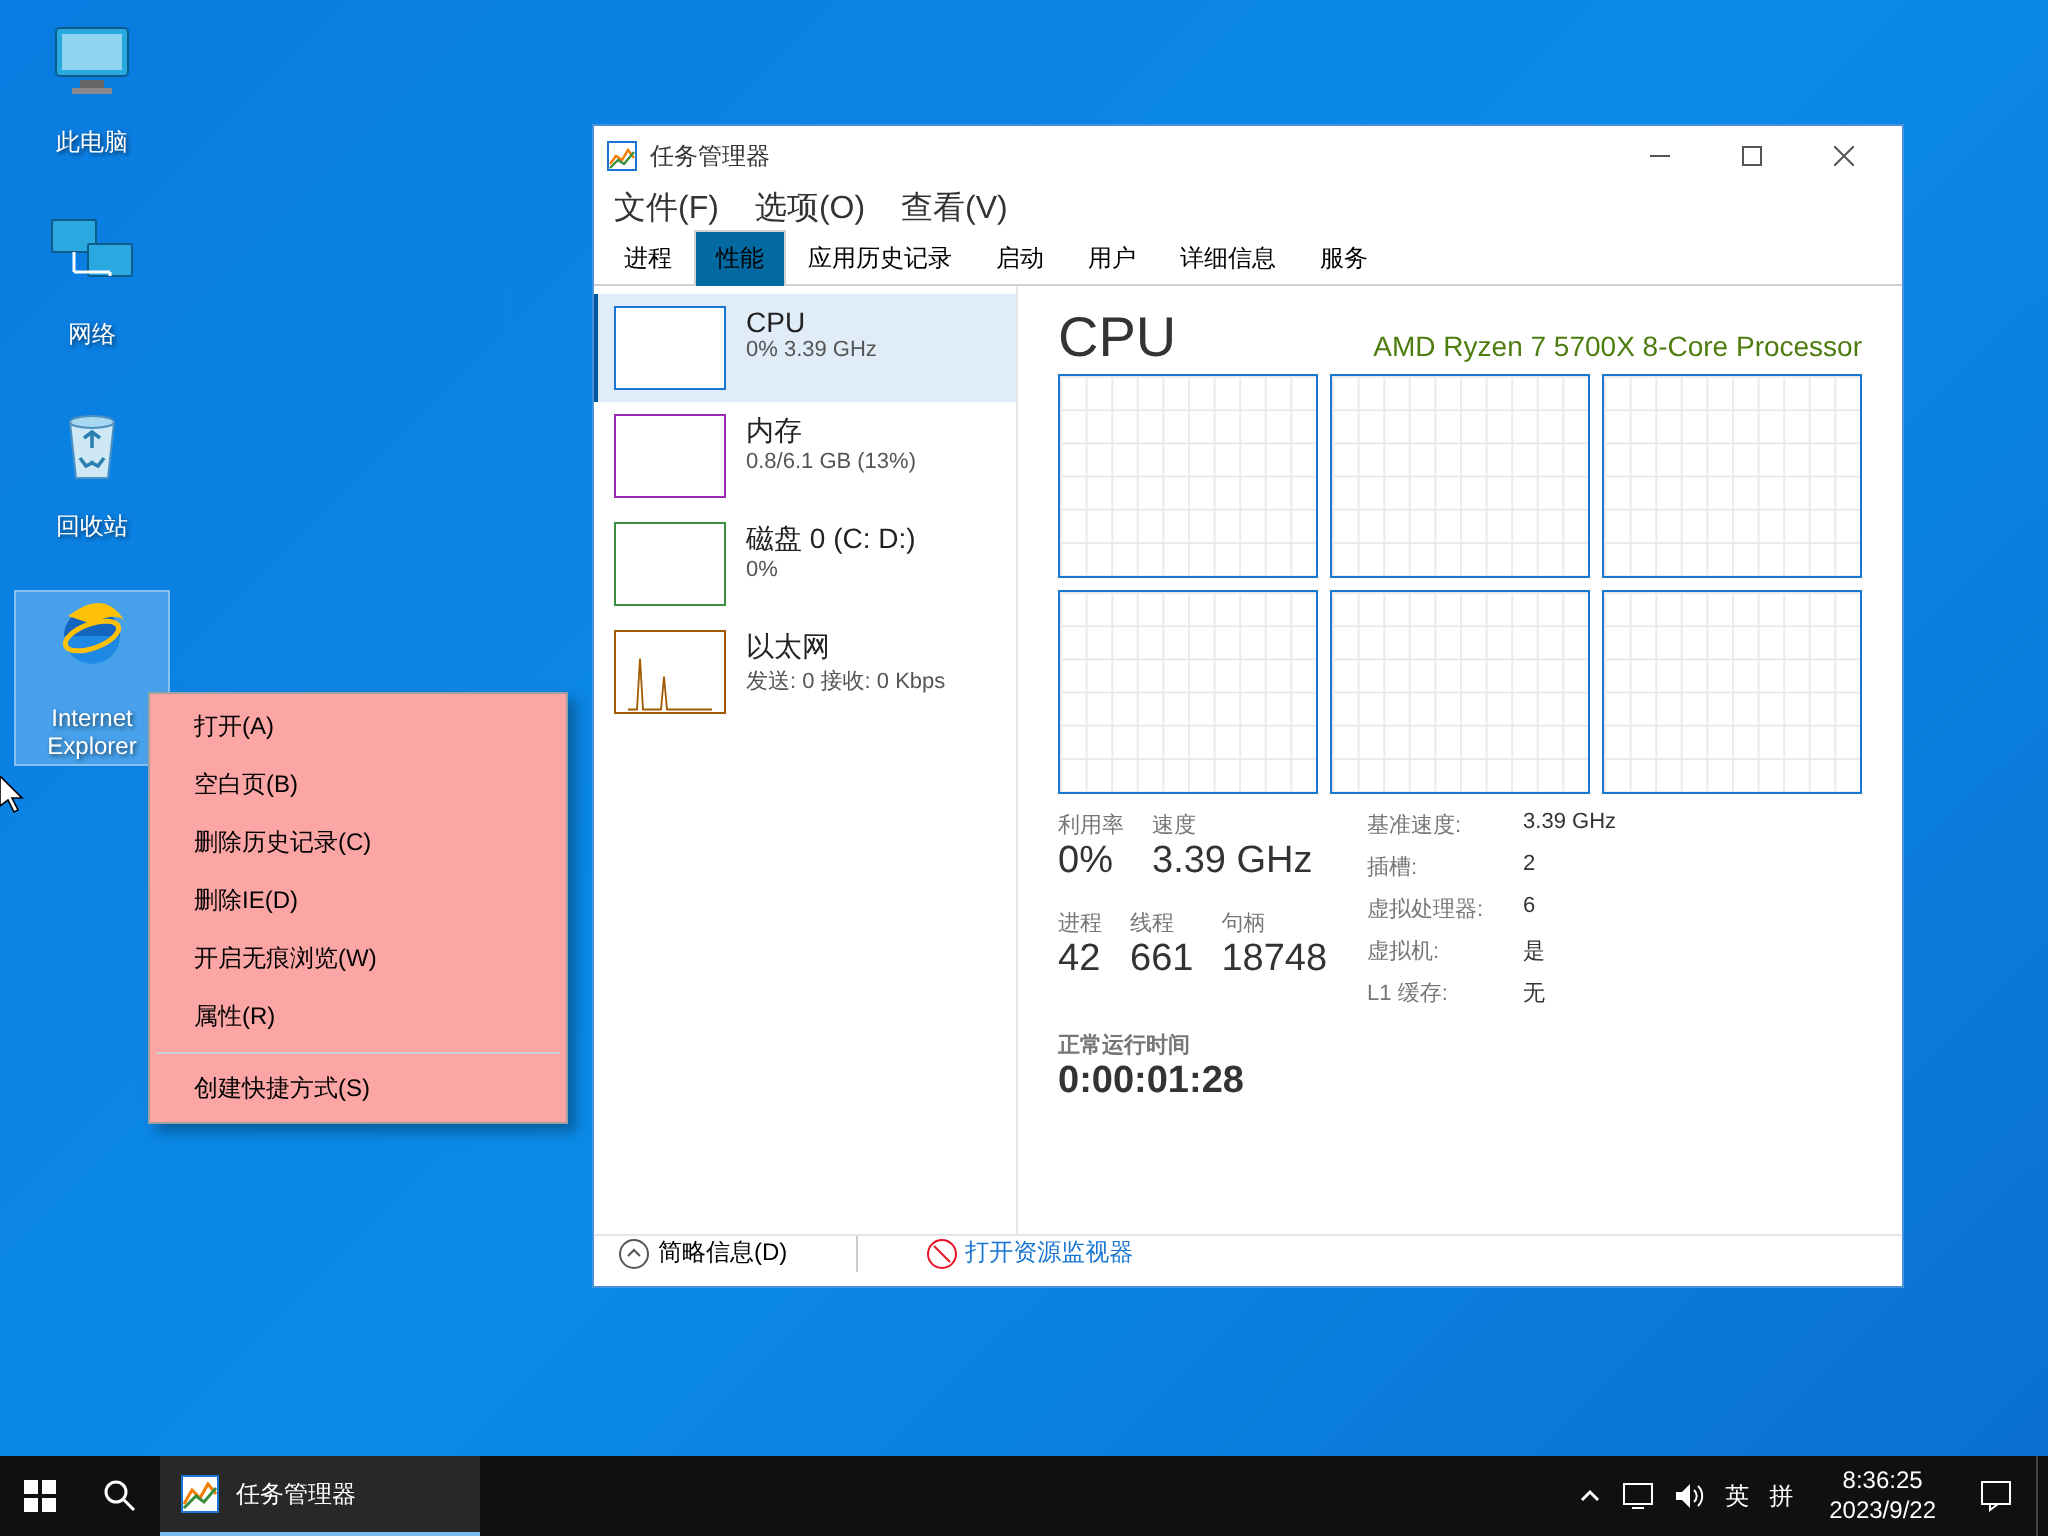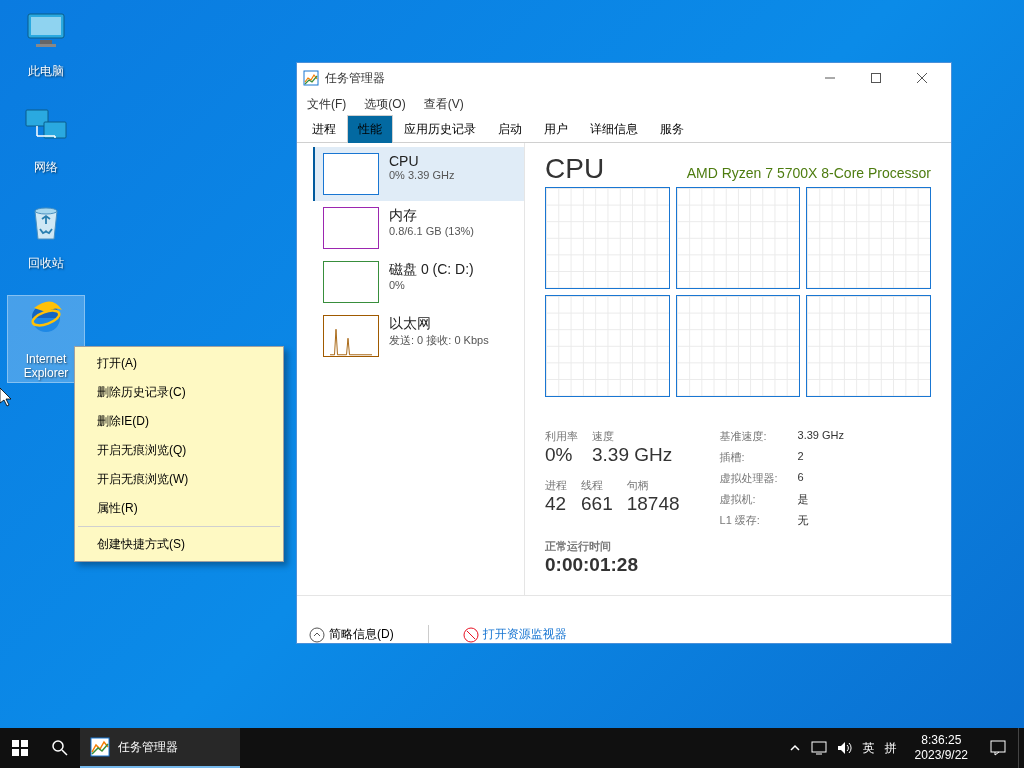--- a/index.html
+++ b/index.html
@@ -7,71 +7,71 @@
 
 
 .desktop { position: absolute; top: 0; left: 0; width: 100%; height: 100%; padding: 8px; }
 .icon-col { display: flex; flex-direction: column; align-items: center; width: 76px; gap: 24px; }
 .d-icon { display: flex; flex-direction: column; align-items: center; width: 76px; cursor: pointer; padding: 2px; }
 .d-icon.sel { background: rgba(255,255,255,0.25); outline: 1px solid rgba(255,255,255,0.5); }
 .d-icon .glyph { width: 44px; height: 40px; display: flex; align-items: center; justify-content: center; }
 .d-icon .lbl { color: #fff; font-size: 12px; text-align: center; text-shadow: 1px 1px 2px rgba(0,0,0,0.6); margin-top: 14px; line-height: 14px; }
 
 
-.ctx { position: absolute; left: 74px; top: 346px; width: 210px; background: #fef9c3; border: 1px solid #a0a0a0; box-shadow: 4px 4px 6px rgba(0,0,0,0.3); padding: 2px; }
+.ctx { position: absolute; left: 74px; top: 346px; width: 210px; background: #fca5a5; border: 1px solid #a0a0a0; box-shadow: 4px 4px 6px rgba(0,0,0,0.3); padding: 2px; }
 .ctx-item { padding: 6px 20px; font-size: 12px; cursor: default; }
 .ctx-sep { height: 1px; background: #d0d0d0; margin: 3px 1px; }
 
 
 .cursor { position: absolute; left: 0px; top: 388px; font-size: 18px; color: #fff; pointer-events: none; }
 
 
 .tm { position: absolute; left: 296px; top: 62px; width: 656px; height: 582px; background: #fff; border: 1px solid #4a90d9; display: flex; flex-direction: column; }
 .tm-title { height: 30px; display: flex; align-items: center; padding: 0 6px; }
 .tm-title .ico { width: 16px; height: 16px; margin-right: 6px; }
 .tm-title .txt { flex: 1; font-size: 12px; color: #333; }
 .tm-title .win-btn { width: 46px; height: 28px; display: flex; align-items: center; justify-content: center; cursor: pointer; color: #555; }
-.tm-menu { height: 22px; display: flex; align-items: center; padding: 0 6px; font-size: 12px; gap: 10px; color: #333; text-align: center; }
+.tm-menu { height: 22px; display: flex; align-items: center; padding: 0 6px; font-size: 16px; gap: 10px; color: #333; text-align: center; }
 .tm-menu span { cursor: default; padding: 1px 4px; }
 .tm-tabs { display: flex; border-bottom: 1px solid #d0d0d0; padding: 0 4px; }
 .tm-tab { padding: 5px 10px; font-size: 12px; cursor: pointer; border: 1px solid transparent; border-bottom: none; margin-bottom: -1px; }
 .tm-tab.active { background: #0369a1; border-color: #d0d0d0; position: relative; }
-.tm-body { flex: 1; display: flex; overflow: hidden; padding-left: 16px; }
+.tm-body { flex: 1; display: flex; overflow: hidden; }
 .tm-side { width: 212px; border-right: 1px solid #e5e5e5; padding: 4px 0; overflow-y: auto; }
 .side-item { display: flex; padding: 6px 10px; cursor: pointer; }
 .side-item.active { background: #e0ecf7; border-left: 2px solid #005a9e; padding-left: 8px; }
 .side-item .thumb { width: 56px; height: 42px; border: 1px solid; display: flex; align-items: flex-end; justify-content: flex-start; margin-right: 10px; background: #fff; position: relative; overflow: hidden; }
 .side-item .info { font-size: 12px; }
 .side-item .info .t { font-size: 14px; color: #222; }
 .side-item .info .s { font-size: 11px; color: #555; }
 .thumb.cpu { border-color: #1976d2; }
 .thumb.mem { border-color: #9c27b0; }
 .thumb.disk { border-color: #388e3c; }
 .thumb.net { border-color: #a05a00; }
 .net-spike { position: absolute; bottom: 0; left: 6px; width: 42px; height: 34px; }
 .tm-main { flex: 1; padding: 10px 20px; display: flex; flex-direction: column; overflow: hidden; }
 .cpu-head { display: flex; justify-content: space-between; align-items: baseline; }
 .cpu-head .big { font-size: 28px; color: #333; font-weight: 400; }
 .cpu-head .model { font-size: 14px; color: #4d7c0f; }
 .graph-lbl { display: flex; justify-content: space-between; font-size: 11px; color: #555; margin-top: 6px; }
 .graphs { display: grid; grid-template-columns: repeat(3, 1fr); grid-template-rows: repeat(2, 1fr); gap: 6px; margin-top: 2px; height: 210px; }
 .graph { border: 1px solid #1976d2; background: #fff; position: relative; background-image: linear-gradient(to right, #eaeaea 1px, transparent 1px), linear-gradient(to bottom, #eaeaea 1px, transparent 1px); background-size: 10% 16.6%; }
-.stats { display: flex; margin-top: 32px; font-size: 12px; color: #555; gap: 40px; }
+.stats { display: flex; margin-top: 8px; font-size: 12px; color: #555; gap: 20px; }
 .stats .col { display: flex; flex-direction: column; gap: 4px; }
 .stats .metric { display: flex; flex-direction: column; margin-bottom: 8px; }
 .stats .metric .k { font-size: 11px; color: #777; }
 .stats .metric .v { font-size: 19px; color: #333; font-weight: 400; }
 .row2 { display: flex; gap: 14px; }
 .kv { display: flex; gap: 18px; font-size: 11px; }
 .kv .k { color: #777; min-width: 60px; }
 .kv .v { color: #333; min-width: 60px; }
 .uptime { margin-top: 12px; font-weight: bold; }
 .uptime .k { font-size: 11px; color: #777; }
 .uptime .v { font-size: 19px; color: #333; }
-.tm-bottom { height: 48px; border-top: 1px solid #e5e5e5; display: flex; align-items: flex-end; padding: 0 12px; gap: 34px; font-size: 12px; }
+.tm-bottom { height: 26px; border-top: 1px solid #e5e5e5; display: flex; align-items: flex-start; padding: 0 12px; gap: 34px; font-size: 12px; }
 .tm-bottom .link { color: #1976d2; cursor: pointer; display: flex; align-items: center; gap: 4px; }
 .tm-bottom .toggle { display: flex; align-items: center; gap: 4px; cursor: pointer; }
 
 
 .taskbar { position: absolute; bottom: 0; left: 0; width: 100%; height: 40px; background: #101010; display: flex; align-items: center; color: #fff; font-size: 12px; }
 .tb-btn { height: 40px; display: flex; align-items: center; justify-content: center; cursor: pointer; padding: 0 12px; }
 .tb-task { height: 40px; display: flex; align-items: center; padding: 0 10px; gap: 8px; border-bottom: 2px solid #76b9ed; background: rgba(255,255,255,0.1); cursor: pointer; min-width: 160px; }
 .tb-spacer { flex: 1; }
 .tb-tray { display: flex; align-items: center; height: 40px; gap: 10px; padding: 0 8px; }
 .tb-clock { text-align: center; line-height: 15px; padding: 0 10px; cursor: pointer; }
@@ -125,23 +125,23 @@
             <ellipse cx="20" cy="20" rx="14" ry="6" fill="none" stroke="#ffc107" stroke-width="2.5" transform="rotate(-20 20 20)"></ellipse>
           </svg>
       </div>
       <div class="lbl">Internet Explorer</div>
     </div>
   </div>
 </div>
 
 <div class="ctx">
   <div class="ctx-item">打开(A)</div>
+  <div class="ctx-item">空白页(B)</div>
   <div class="ctx-item">删除历史记录(C)</div>
   <div class="ctx-item">删除IE(D)</div>
-  <div class="ctx-item">开启无痕浏览(Q)</div>
   <div class="ctx-item">开启无痕浏览(W)</div>
   <div class="ctx-item">属性(R)</div>
   <div class="ctx-sep"></div>
   <div class="ctx-item">创建快捷方式(S)</div>
 </div>
 
 <div class="cursor">
   <svg width="16" height="20">
       <path d="M0 0 L0 15 L4 12 L7 18 L9 17 L6 11 L11 11 Z" fill="#fff" stroke="#000" stroke-width="0.8"></path>
     </svg>

